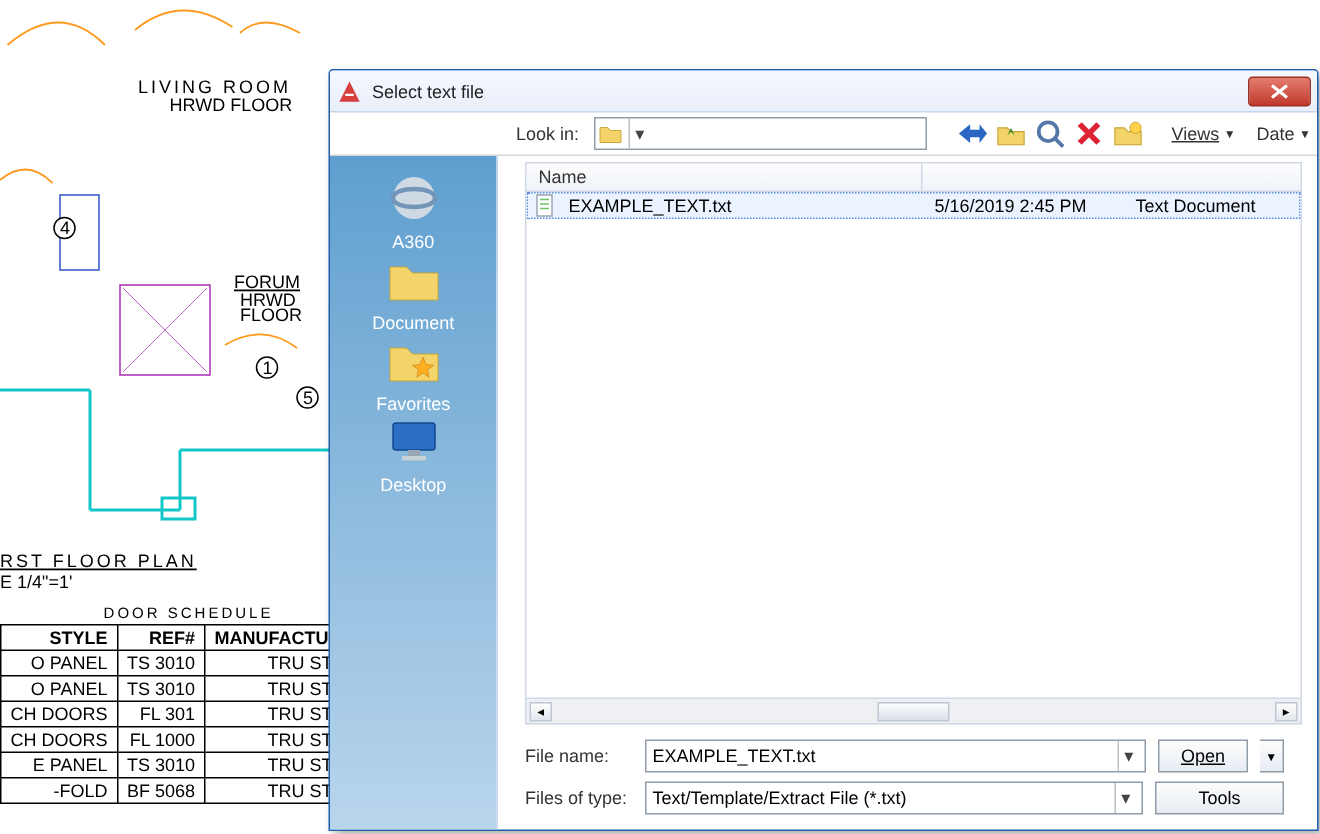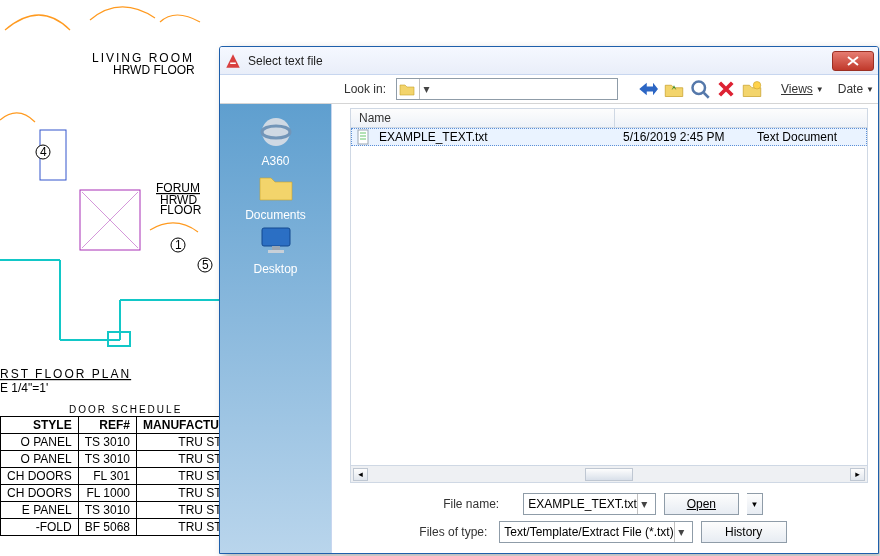--- a/index.html
+++ b/index.html
@@ -45,26 +45,26 @@
 .row { display:flex; height:18px; align-items:center; }
 .row.sel { background:#eaf3ff; outline:1px dotted #5a8ed6; outline-offset:-1px;}
 .row span { padding:0 8px; }
 .row .ricon { width:16px; height:16px; margin-left:4px; flex-shrink:0;}
 .row-name { width:244px; } .row-date{width:122px;} .row-type{flex:1;margin-left:12px;}
 .hscroll { height:17px; background:#eef0f3; border:1px solid #cfd8e4; border-top:0; display:flex; align-items:center; padding:0 2px; gap:2px;}
 .hscroll .arr{width:15px;height:13px;background:linear-gradient(#fdfdfd,#e2e7ee);border:1px solid #bfc7d2;display:flex;align-items:center;justify-content:center;font-size:9px;}
 .hscroll .track{flex:1;}
 .hscroll .thumb{width:48px;height:13px;background:linear-gradient(#fdfdfd,#d9e0ea);border:1px solid #bfc7d2;margin:0 auto;}
 
-.bottom { padding:10px 22px 10px 18px; display:flex; flex-direction:column; gap:6px;align-items:center; }
+.bottom { padding:10px 22px 10px 18px; display:flex; flex-direction:column; gap:6px; }
 .brow { display:flex; align-items:center; gap:8px; }
 .brow .lbl { width:72px; color:#333; }
 .combo { flex:1; height:22px; border:1px solid #8f9ca8; background:#fff; display:flex; align-items:center; padding:0 4px; }
 .combo .val{flex:1;} .combo .drop{width:14px;text-align:center;color:#444;border-left:1px solid #c0c0c0;height:100%;display:flex;align-items:center;justify-content:center;}
-.dlgbtn { width:75px; height:22px; border:1px solid #8f9ca8; background:linear-gradient(#fdfdfd,#e7ecf3); text-align:center; line-height:20px; cursor:pointer;}
+.dlgbtn { width:60px; height:22px; border:1px solid #8f9ca8; background:linear-gradient(#fdfdfd,#e7ecf3); text-align:center; line-height:20px; cursor:pointer;}
 .splitdrop { width:16px; height:22px; border:1px solid #8f9ca8; border-left:0; background:linear-gradient(#fdfdfd,#e7ecf3); display:flex; align-items:center; justify-content:center; font-size:8px;}
 
 
 .foldershape{fill:#f3d46b;stroke:#c8a22e;stroke-width:.6;}
 </style>
 </head>
 <body>
 
 <div class="bg">
   <svg width="880" height="556">
@@ -221,21 +221,28 @@
         <svg class="picon" viewBox="0 0 40 36">
             <circle cx="20" cy="18" r="14" fill="#cfd9e4"></circle>
             <path d="M6 18c0-8 28-8 28 0s-28 8-28 0" fill="none" stroke="#7295b8" stroke-width="3"></path>
           </svg>
         <span>A360</span>
       </div>
       <div class="place">
         <svg class="picon" viewBox="0 0 40 36">
             <path class="foldershape" d="M4 10h11l4 4h17v18H4z"></path>
           </svg>
-        <span>Documents</span>
+        <span>Document</span>
+      </div>
+      <div class="place">
+        <svg class="picon" viewBox="0 0 40 36">
+            <path class="foldershape" d="M4 10h11l4 4h17v18H4z"></path>
+            <path d="M26 16l2 5 5 .5-4 3 1 5-4-3-4 3 1-5-4-3 5-.5z" fill="#ffb020" stroke="#c8861e" stroke-width=".5"></path>
+          </svg>
+        <span>Favorites</span>
       </div>
       <div class="place">
         <svg class="picon" viewBox="0 0 40 36">
             <rect x="6" y="6" width="28" height="18" rx="2" fill="#2b6fc4" stroke="#12488f"></rect>
             <rect x="16" y="24" width="8" height="4" fill="#9aa6b3"></rect>
             <rect x="12" y="28" width="16" height="3" fill="#c8d0d8"></rect>
           </svg>
         <span>Desktop</span>
       </div>
     </div>
@@ -274,18 +281,18 @@
           </div>
           <div class="dlgbtn"><u>Open</u></div>
           <div class="splitdrop">▼</div>
         </div>
         <div class="brow">
           <span class="lbl">Files of type:</span>
           <div class="combo">
             <span class="val">Text/Template/Extract File (*.txt)</span>
             <span class="drop">▾</span>
           </div>
-          <div class="dlgbtn" style="width:86px">History</div>
+          <div class="dlgbtn" style="width:86px">Tools</div>
         </div>
       </div>
     </div>
   </div>
 </div>
 
 </body></html>

